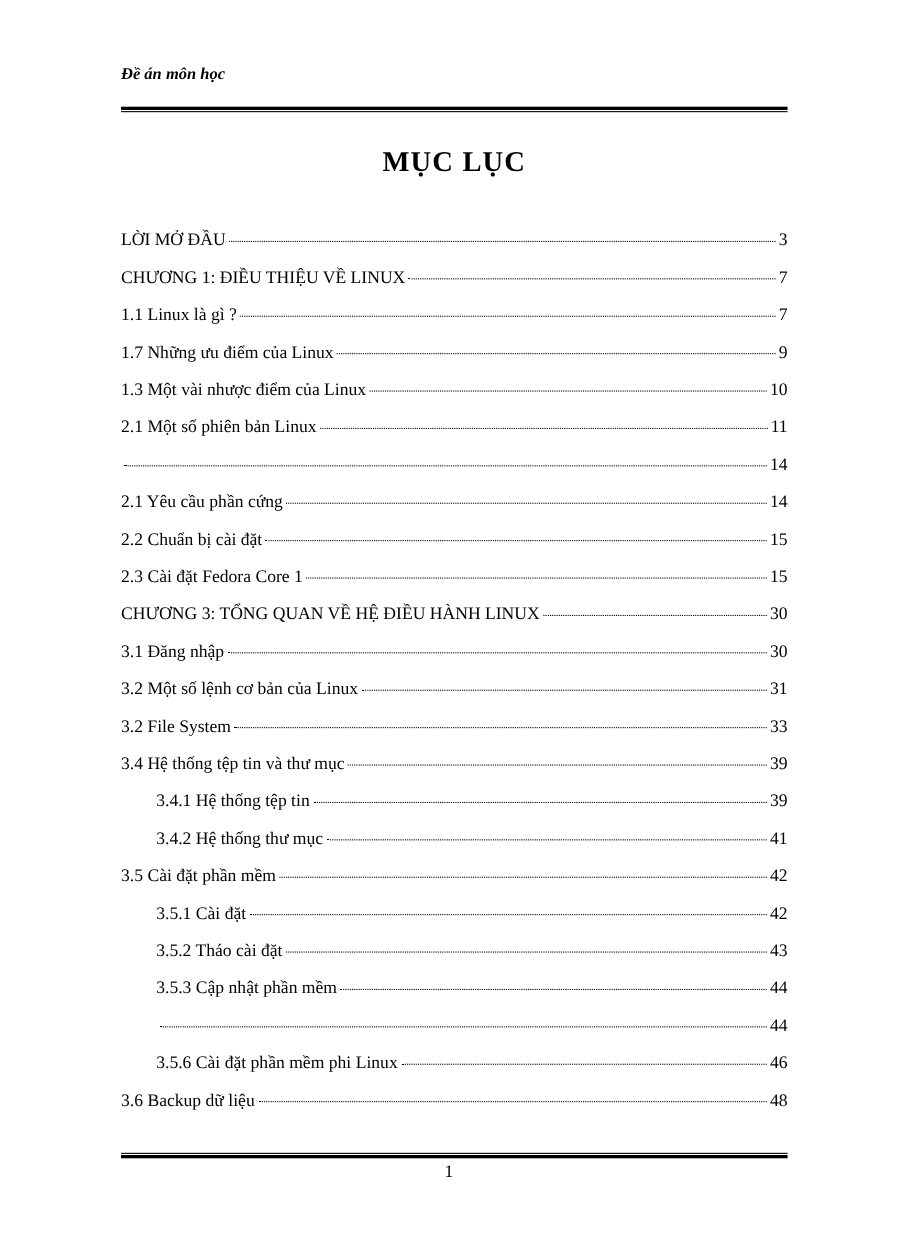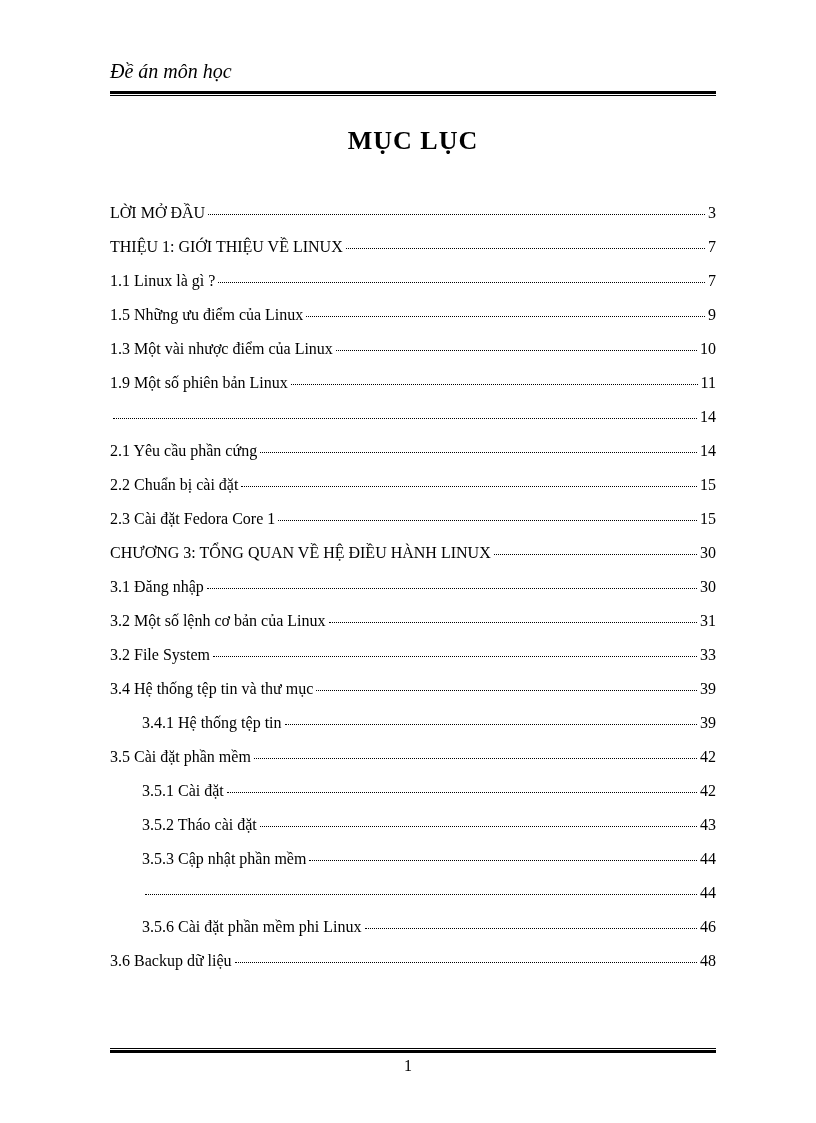--- a/index.html
+++ b/index.html
@@ -11,23 +11,23 @@
       width: 816px;
       height: 1123px;
       background: #fff;
       font-family: "Times New Roman", Times, serif;
       color: #000;
       position: relative;
       padding: 60px 100px 50px 110px;
     }
     .header-label {
       font-style: italic;
-      font-weight: normal;
-      font-size: 20px;
-      margin-bottom: 8px;
+      font-weight: bold;
+      font-size: 15px;
+      margin-bottom: 20px;
     }
     .header-rule {
       border: none;
       border-top: 3px solid #000;
       border-bottom: 1px solid #000;
       height: 5px;
       margin-bottom: 30px;
     }
     .title {
       text-align: center;
@@ -91,41 +91,41 @@
 
 <h1 class="title">MỤC LỤC</h1>
 
 <div class="toc" id="toc">
     <div class="toc-entry">
       <span class="label">LỜI MỞ ĐẦU</span>
       <span class="leader"></span>
       <span class="page">3</span>
     </div>
     <div class="toc-entry">
-      <span class="label">THIỆU 1: GIỚI THIỆU VỀ LINUX</span>
+      <span class="label">CHƯƠNG 1: ĐIỀU THIỆU VỀ LINUX</span>
       <span class="leader"></span>
       <span class="page">7</span>
     </div>
     <div class="toc-entry">
       <span class="label">1.1 Linux là gì ?</span>
       <span class="leader"></span>
       <span class="page">7</span>
     </div>
     <div class="toc-entry">
-      <span class="label">1.5 Những ưu điểm của Linux</span>
+      <span class="label">1.7 Những ưu điểm của Linux</span>
       <span class="leader"></span>
       <span class="page">9</span>
     </div>
     <div class="toc-entry">
       <span class="label">1.3 Một vài nhược điểm của Linux</span>
       <span class="leader"></span>
       <span class="page">10</span>
     </div>
     <div class="toc-entry">
-      <span class="label">1.9 Một số phiên bản Linux</span>
+      <span class="label">2.1 Một số phiên bản Linux</span>
       <span class="leader"></span>
       <span class="page">11</span>
     </div>
     <div class="toc-entry">
       <span class="leader"></span>
       <span class="page">14</span>
     </div>
     <div class="toc-entry">
       <span class="label">2.1 Yêu cầu phần cứng</span>
       <span class="leader"></span>
@@ -163,20 +163,25 @@
     </div>
     <div class="toc-entry">
       <span class="label">3.4 Hệ thống tệp tin và thư mục</span>
       <span class="leader"></span>
       <span class="page">39</span>
     </div>
     <div class="toc-entry indent">
       <span class="label">3.4.1 Hệ thống tệp tin</span>
       <span class="leader"></span>
       <span class="page">39</span>
+    </div>
+    <div class="toc-entry indent">
+      <span class="label">3.4.2 Hệ thống thư mục</span>
+      <span class="leader"></span>
+      <span class="page">41</span>
     </div>
     <div class="toc-entry">
       <span class="label">3.5 Cài đặt phần mềm</span>
       <span class="leader"></span>
       <span class="page">42</span>
     </div>
     <div class="toc-entry indent">
       <span class="label">3.5.1 Cài đặt</span>
       <span class="leader"></span>
       <span class="page">42</span>

